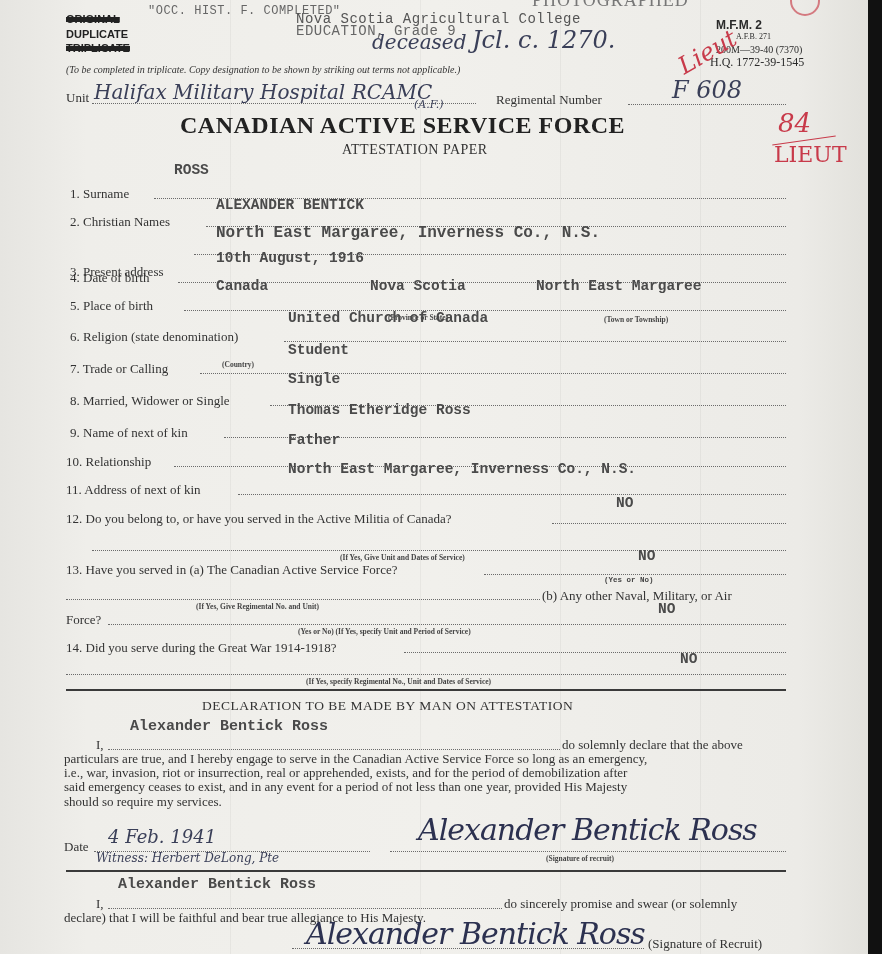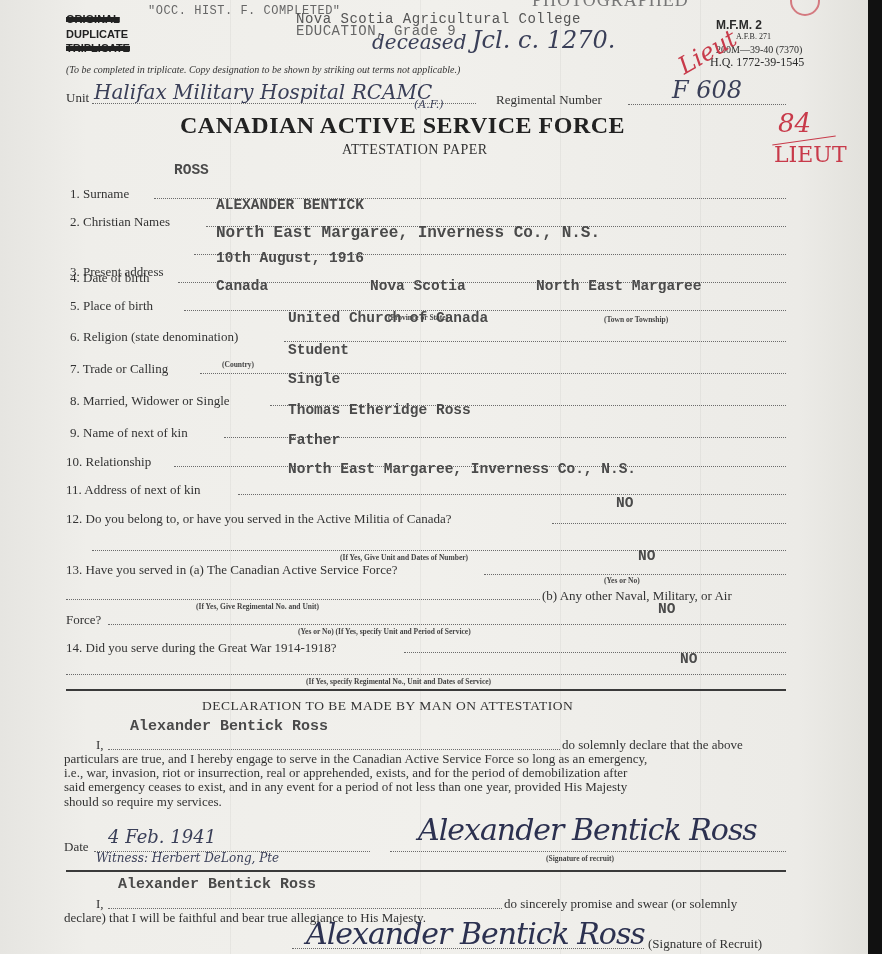--- a/index.html
+++ b/index.html
@@ -110,26 +110,26 @@
   <div class="dots" style="left:174px;top:466px;width:612px;"></div>
 
   <div class="abs tw" style="left:288px;top:461px;">North East Margaree, Inverness Co., N.S.</div>
   <div class="abs lbl" style="left:66px;top:482px;"><span>11.</span> <span>Address of next of kin</span></div>
   <div class="dots" style="left:238px;top:494px;width:548px;"></div>
 
   <div class="abs tw" style="left:616px;top:495px;">NO</div>
   <div class="abs lbl" style="left:66px;top:511px;"><span>12.</span> <span>Do you belong to, or have you served in the Active Militia of Canada?</span></div>
   <div class="dots" style="left:552px;top:523px;width:234px;"></div>
   <div class="dots" style="left:92px;top:550px;width:694px;"></div>
-  <div class="abs tiny" style="left:340px;top:553px;">(If Yes, Give Unit and Dates of Number)</div>
+  <div class="abs tiny" style="left:340px;top:553px;">(If Yes, Give Unit and Dates of Service)</div>
 
   <div class="abs tw" style="left:638px;top:548px;">NO</div>
   <div class="abs lbl" style="left:66px;top:562px;"><span>13.</span> <span>Have you served in (a) The Canadian Active Service Force?</span></div>
   <div class="dots" style="left:484px;top:574px;width:302px;"></div>
-  <div class="abs tiny" style="left:604px;top:576px;">(Yes or No)</div>
+  <div class="abs tiny" style="left:604px;top:576px;font-family:Liberation Mono, monospace;">(Yes or No)</div>
   <div class="dots" style="left:66px;top:599px;width:474px;"></div>
   <div class="abs lbl" style="left:542px;top:588px;">(b) Any other Naval, Military, or Air</div>
   <div class="abs tiny" style="left:196px;top:602px;">(If Yes, Give Regimental No. and Unit)</div>
   <div class="abs tw" style="left:658px;top:601px;">NO</div>
   <div class="abs lbl" style="left:66px;top:612px;">Force?</div>
   <div class="dots" style="left:108px;top:624px;width:678px;"></div>
   <div class="abs tiny" style="left:298px;top:627px;">(Yes or No) (If Yes, specify Unit and Period of Service)</div>
 
   <div class="abs lbl" style="left:66px;top:640px;"><span>14.</span> <span>Did you serve during the Great War 1914-1918?</span></div>
   <div class="dots" style="left:404px;top:652px;width:382px;"></div>

